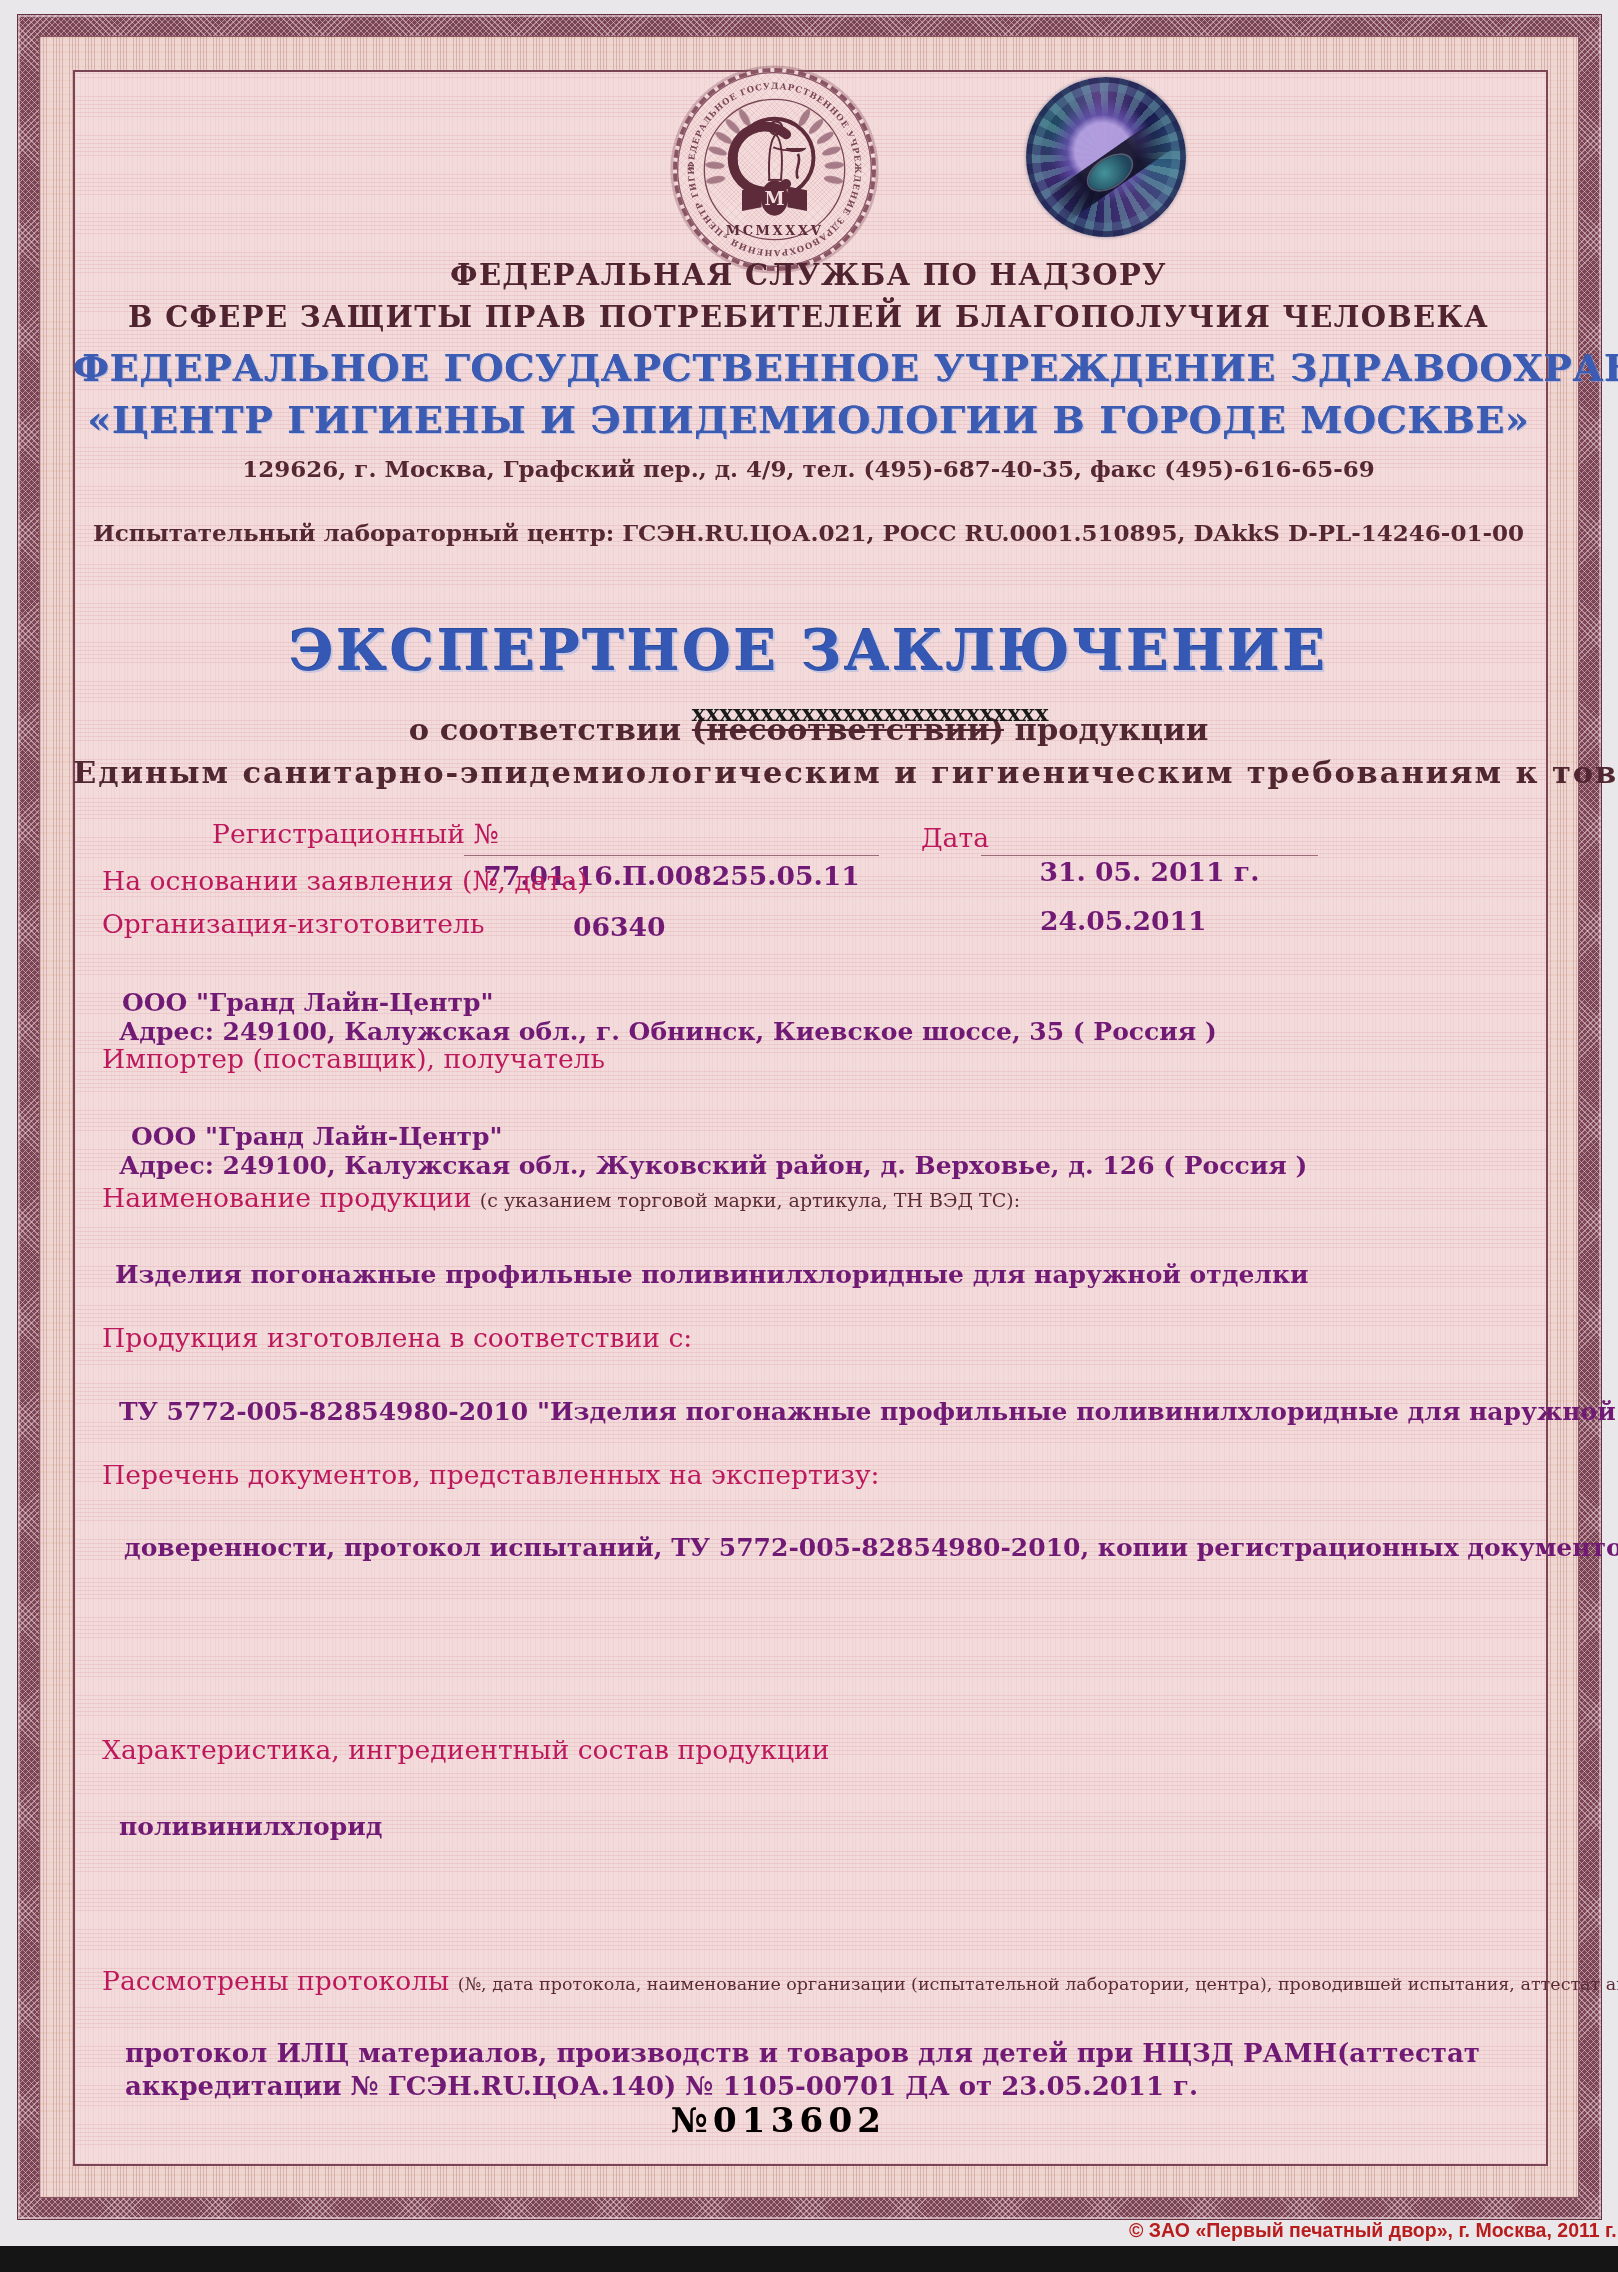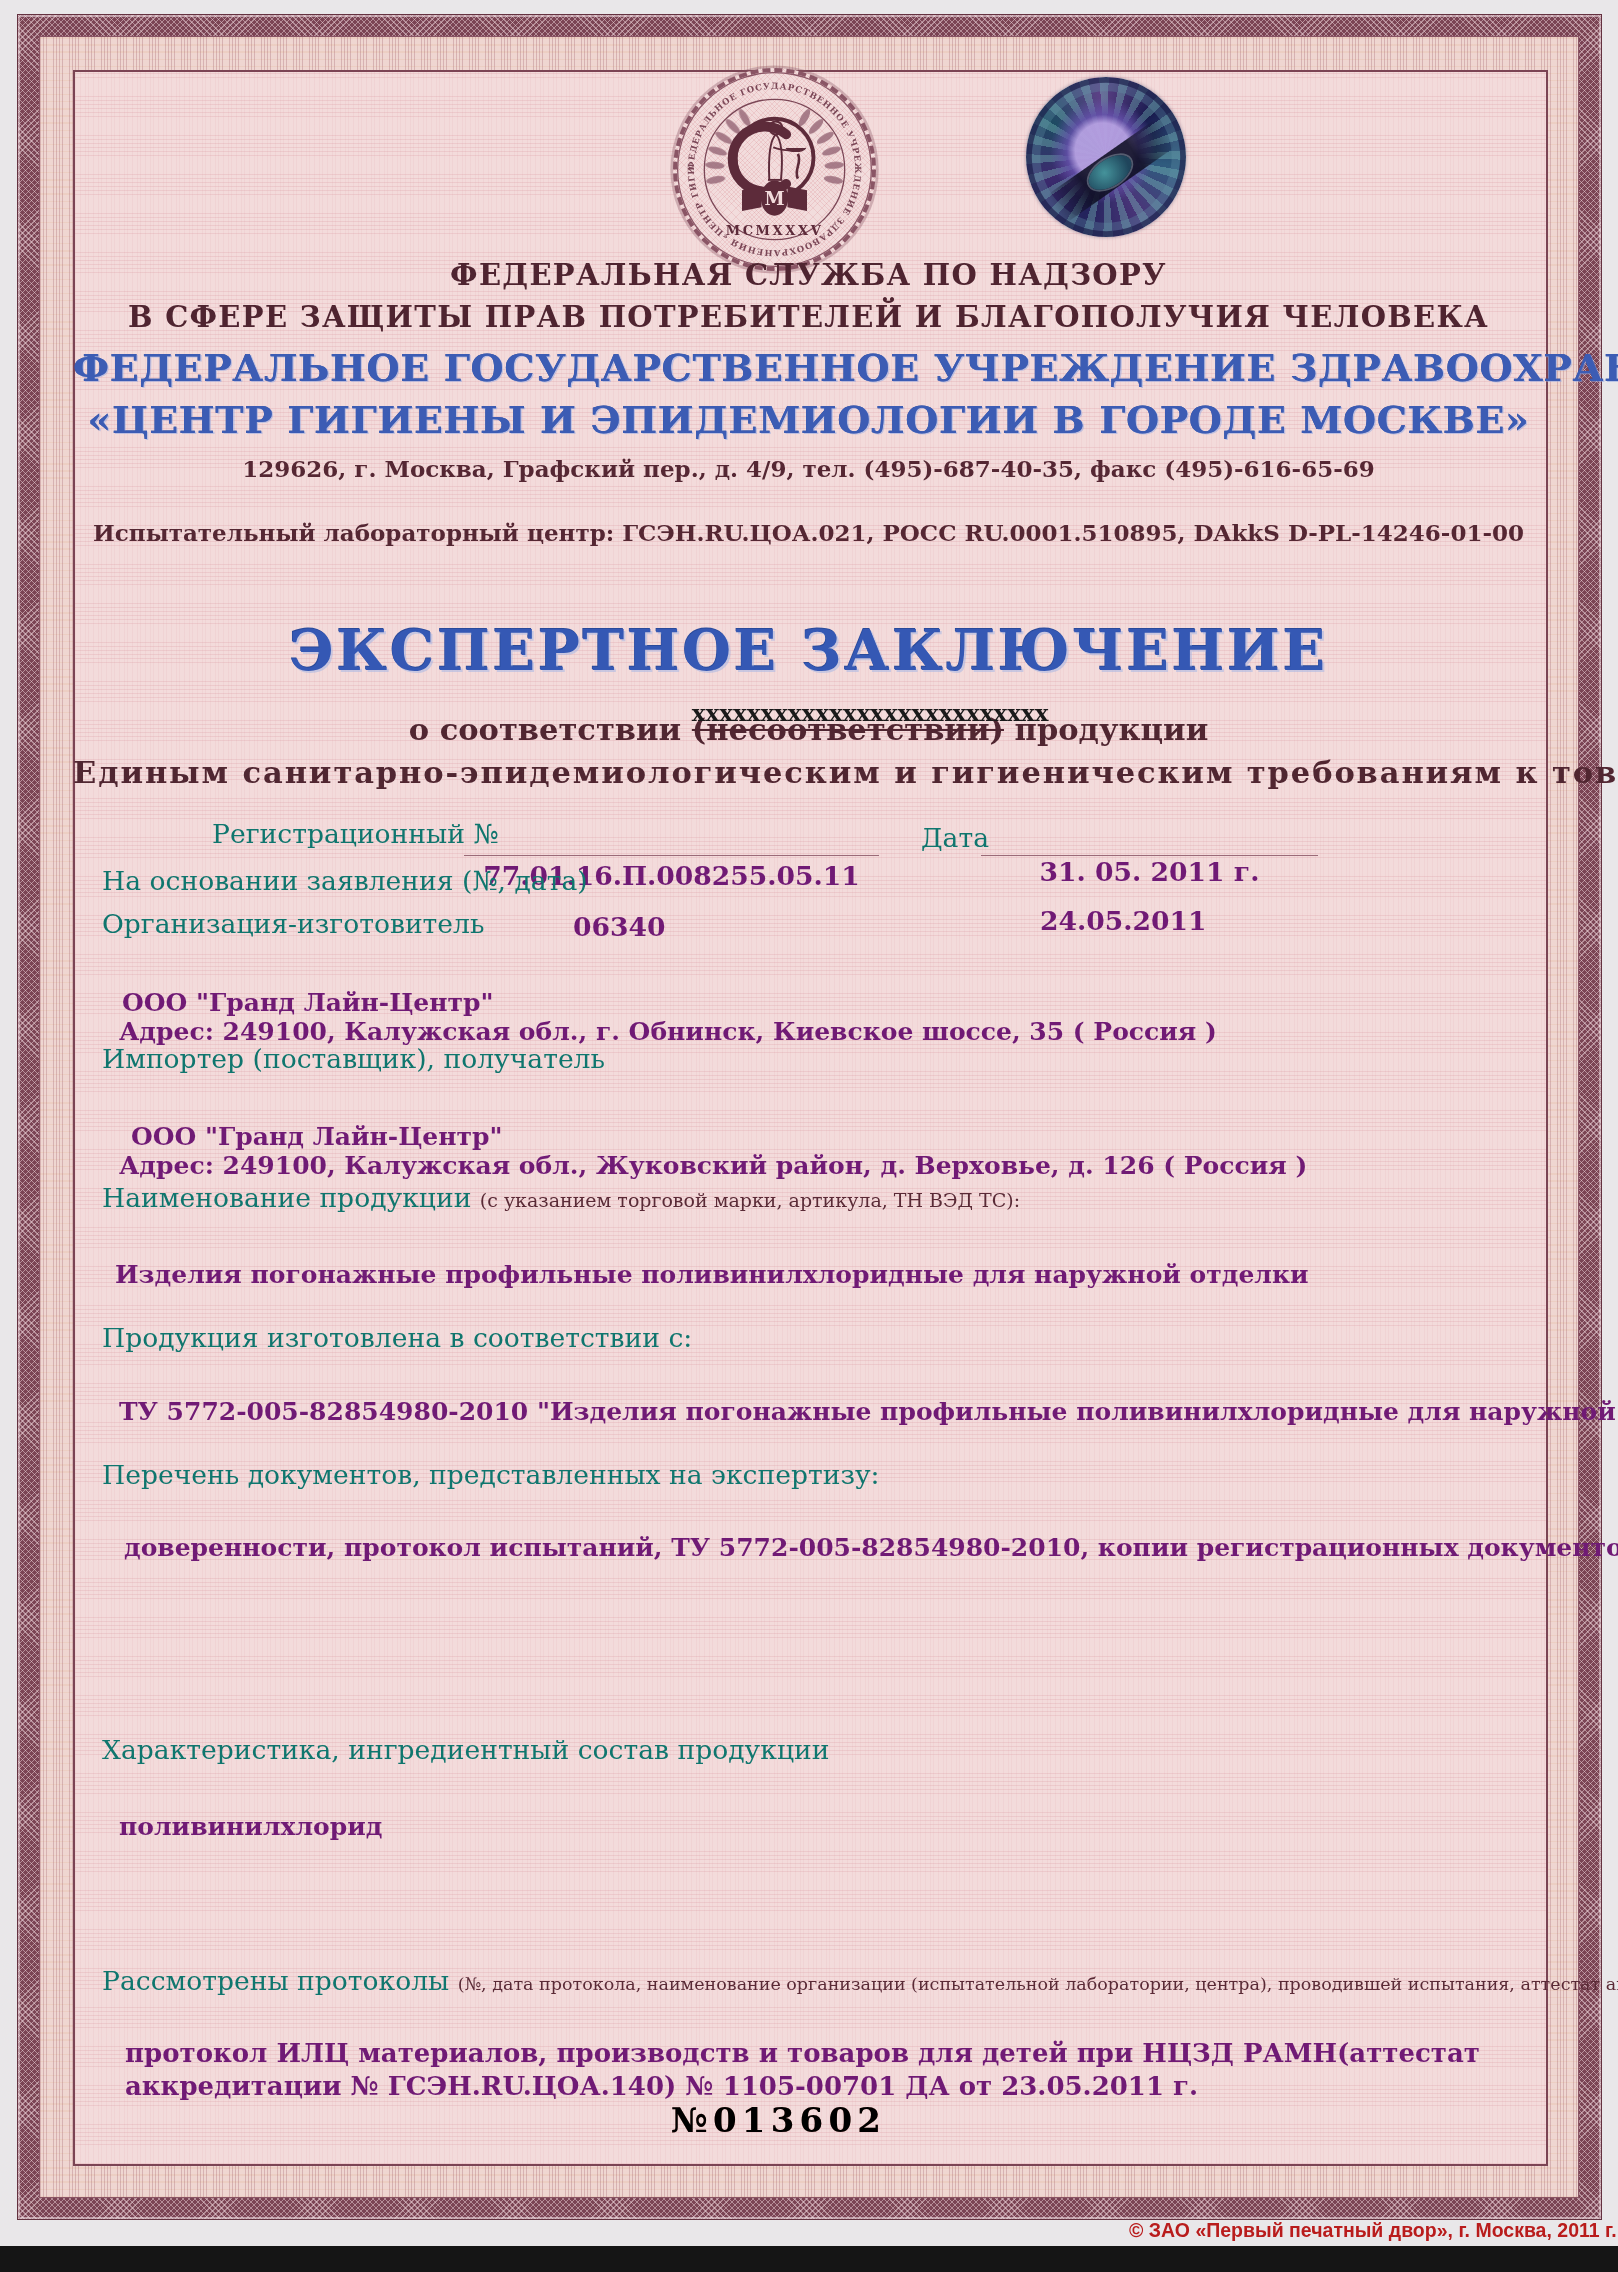--- a/index.html
+++ b/index.html
@@ -78,21 +78,21 @@
     color:#3558b4;font-weight:800;letter-spacing:2.6px;
     text-shadow:1.9px 1.9px 0 rgba(160,180,230,.5), -0.6px -0.6px 0 #2a4a9a;
   }
   .sub{font-weight:700;color:#502631;}
   .struck-wrap{position:relative;display:inline-block;}
   .struck{text-decoration:line-through;text-decoration-thickness:1.9px;}
   .xxx{
     position:absolute;left:0;top:-0.52em;width:100%;text-align:center;
     color:#1a1a1a;font-size:23px;font-weight:700;letter-spacing:0;white-space:nowrap;
   }
-  .label{font-size:26.6px;color:#0f766e;font-weight:500;}
+  .label{font-size:26.6px;color:#be185d;font-weight:500;}
   .note{font-size:19px;color:#5a2a36;font-weight:500;}
   .val{font-size:25px;color:#701a75;font-weight:700;margin-top:48px;}
   .rule{position:absolute;height:1.3px;background:#9a6b78;}
   .serial{
     font-size:34px;color:#000000;font-weight:600;letter-spacing:5.2px;
     text-shadow:0 0 0.6px rgba(166,74,56,.6);
   }
   .footer{
     font-family:"Liberation Sans","DejaVu Sans",sans-serif;
     font-size:19.5px;font-weight:700;color:#b91c1c;

